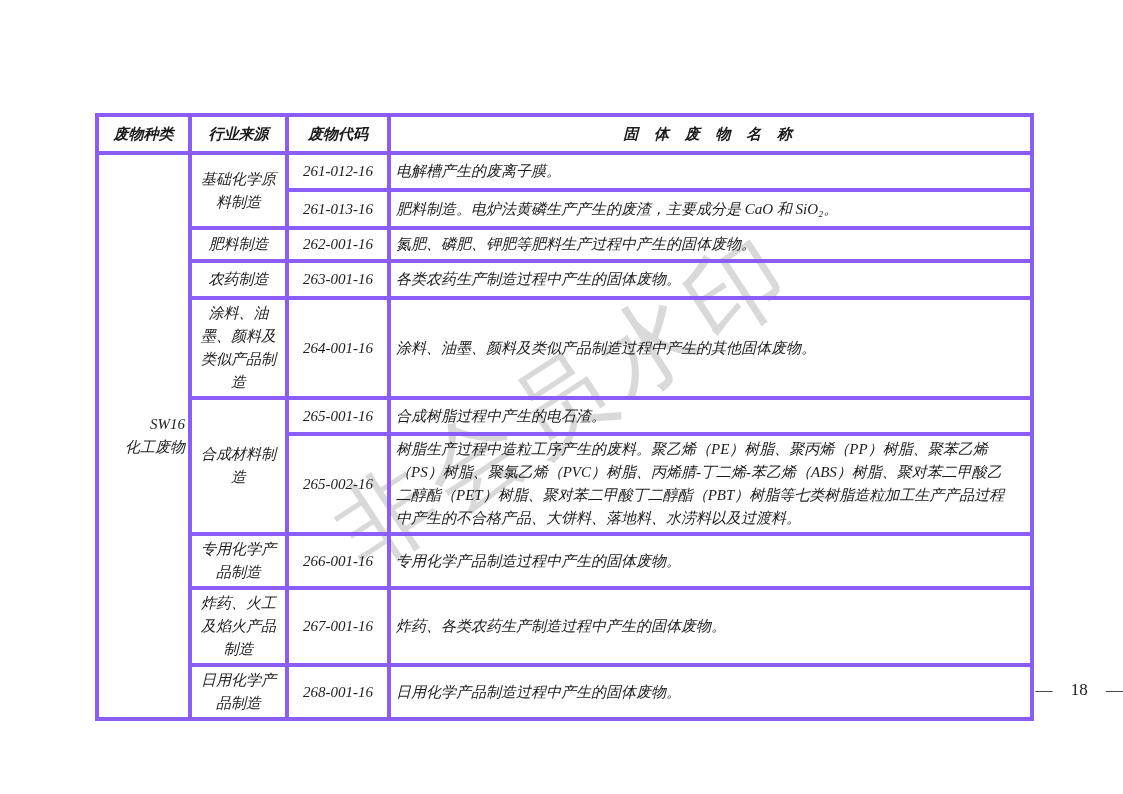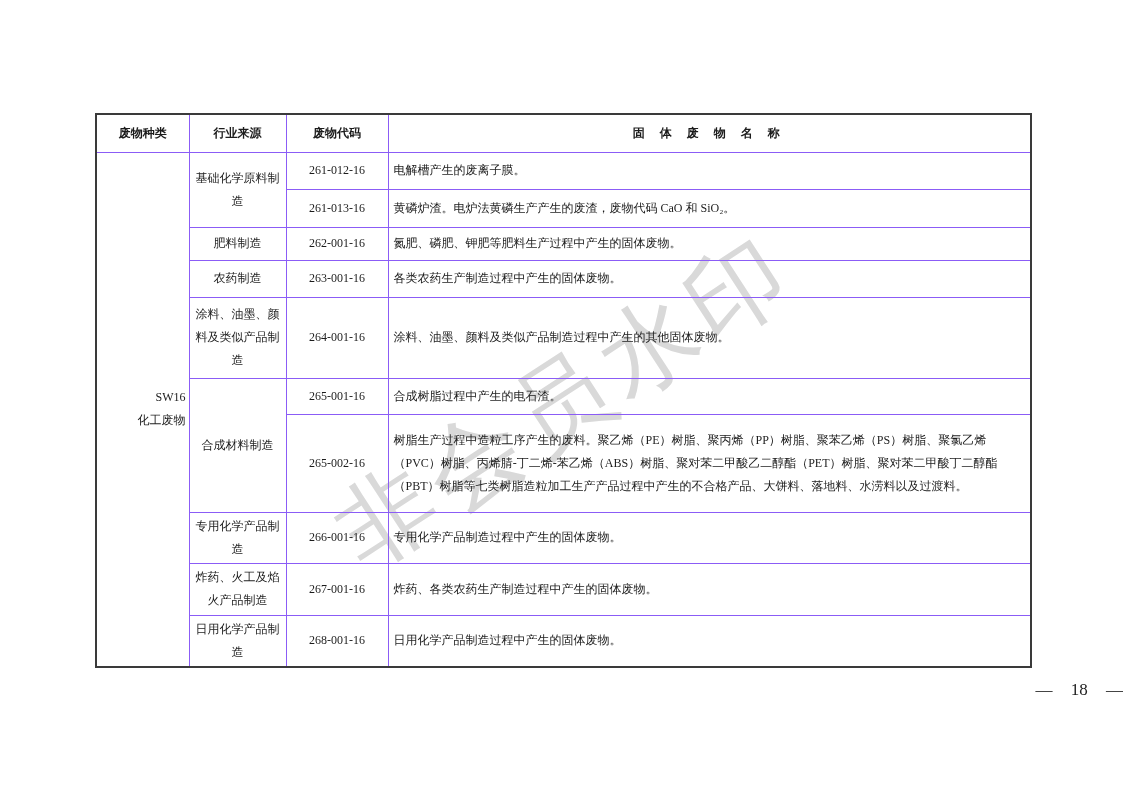--- a/index.html
+++ b/index.html
@@ -37,26 +37,27 @@
     border-collapse: collapse;
     table-layout: fixed;
     z-index: 1;
     background: transparent;
   }
   col.c1 { width: 93px; }
   col.c2 { width: 97px; }
   col.c3 { width: 102px; }
   col.c4 { width: 643px; }
   .waste-table th, .waste-table td {
-    border: 1px solid #8b5cf6;
-    font-size: 12px;
+    border: 4px solid #8b5cf6;
+    font-size: 15px;
     line-height: 23px;
     vertical-align: middle;
     background: transparent;
     padding: 2px 3px;
+    font-style: italic;
   }
   
   table.waste-table { border: 2px solid #3a3a3a; }
   .waste-table th {
     font-weight: bold;
     text-align: center;
     height: 38px;
   }
   th.name-header { letter-spacing: 6px; }
   td.waste-type, td.industry, td.code {
@@ -115,21 +116,21 @@
     <tbody>
       <tr class="r0">
         <td class="waste-type" rowspan="10">SW16
 化工废物</td>
         <td class="industry" rowspan="2">基础化学原料制造</td>
         <td class="code">261-012-16</td>
         <td class="name">电解槽产生的废离子膜。</td>
       </tr>
       <tr class="r1">
         <td class="code">261-013-16</td>
-        <td class="name">黄磷炉渣。电炉法黄磷生产产生的废渣，废物代码 CaO 和 SiO₂。</td>
+        <td class="name">肥料制造。电炉法黄磷生产产生的废渣，主要成分是 CaO 和 SiO₂。</td>
       </tr>
       <tr class="r2">
         <td class="industry">肥料制造</td>
         <td class="code">262-001-16</td>
         <td class="name">氮肥、磷肥、钾肥等肥料生产过程中产生的固体废物。</td>
       </tr>
       <tr class="r3">
         <td class="industry">农药制造</td>
         <td class="code">263-001-16</td>
         <td class="name">各类农药生产制造过程中产生的固体废物。</td>

